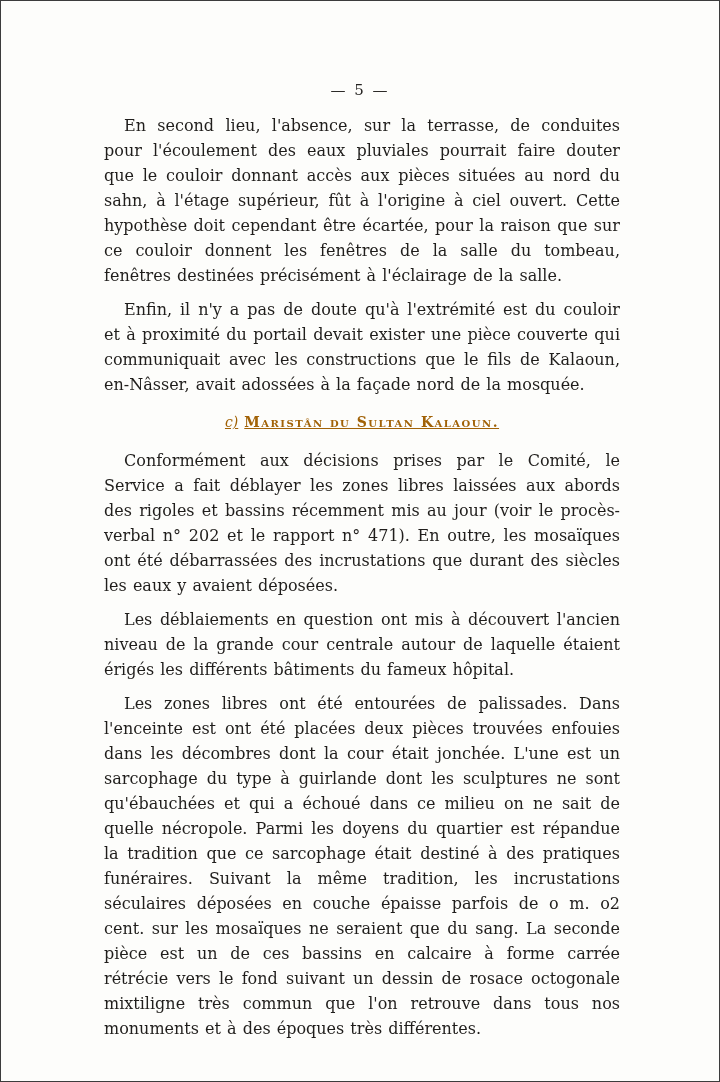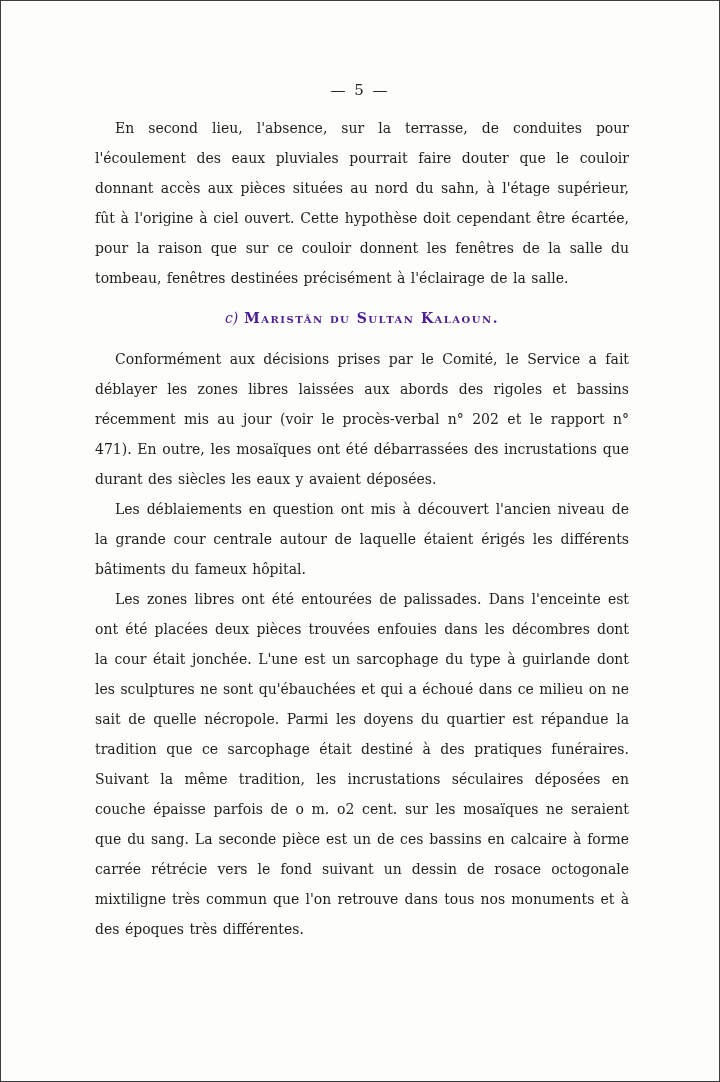--- a/index.html
+++ b/index.html
@@ -23,34 +23,35 @@
     margin-top: 80px;
     text-align: center;
     font-size: 15px;
     letter-spacing: 2px;
     color: #262422;
   }
   .text-block {
     margin: 14px 90px 0 94px;
   }
   .para {
-    margin: 0;
-    font-size: 14px;
-    line-height: 30px;
+    margin: 9px;
+    font-size: 16px;
+    line-height: 25px;
     text-align: justify;
     text-indent: 20px;
     word-spacing: 1px;
     color: #201e1c;
   }
   .section-heading {
     margin: 17px 0 18px 0;
     text-align: center;
     font-weight: normal;
     font-size: 14px;
-    color: #4c1d95;
+    color: #a16207;
+    text-decoration: underline;
   }
   .heading-prefix {
     font-style: italic;
     font-size: 14px;
     margin-right: 6px;
   }
   .heading-title {
     font-variant: small-caps;
     font-weight: bold;
     letter-spacing: 1.5px;
@@ -58,20 +59,21 @@
   }
 </style>
 </head>
 <body>
 
 <div class="scan-page">
   <div class="page-number">— 5 —</div>
 
   <div class="text-block">
     <p class="para">En second lieu, l'absence, sur la terrasse, de conduites pour l'écoulement des eaux pluviales pourrait faire douter que le couloir donnant accès aux pièces situées au nord du sahn, à l'étage supérieur, fût à l'origine à ciel ouvert. Cette hypothèse doit cependant être écartée, pour la raison que sur ce couloir donnent les fenêtres de la salle du tombeau, fenêtres destinées précisément à l'éclairage de la salle.</p>
+    <p class="para">Enfin, il n'y a pas de doute qu'à l'extrémité est du couloir et à proximité du portail devait exister une pièce couverte qui communiquait avec les constructions que le fils de Kalaoun, en-Nâsser, avait adossées à la façade nord de la mosquée.</p>
 
     <h3 class="section-heading">
       <span class="heading-prefix">c)</span><span class="heading-title">Maristân du Sultan Kalaoun.</span>
     </h3>
 
     <p class="para">Conformément aux décisions prises par le Comité, le Service a fait déblayer les zones libres laissées aux abords des rigoles et bassins récemment mis au jour (voir le procès-verbal n° 202 et le rapport n° 471). En outre, les mosaïques ont été débarrassées des incrustations que durant des siècles les eaux y avaient déposées.</p>
     <p class="para">Les déblaiements en question ont mis à découvert l'ancien niveau de la grande cour centrale autour de laquelle étaient érigés les différents bâtiments du fameux hôpital.</p>
     <p class="para">Les zones libres ont été entourées de palissades. Dans l'enceinte est ont été placées deux pièces trouvées enfouies dans les décombres dont la cour était jonchée. L'une est un sarcophage du type à guirlande dont les sculptures ne sont qu'ébauchées et qui a échoué dans ce milieu on ne sait de quelle nécropole. Parmi les doyens du quartier est répandue la tradition que ce sarcophage était destiné à des pratiques funéraires. Suivant la même tradition, les incrustations séculaires déposées en couche épaisse parfois de o m. o2 cent. sur les mosaïques ne seraient que du sang. La seconde pièce est un de ces bassins en calcaire à forme carrée rétrécie vers le fond suivant un dessin de rosace octogonale mixtiligne très commun que l'on retrouve dans tous nos monuments et à des époques très différentes.</p>
   </div>
 </div>

